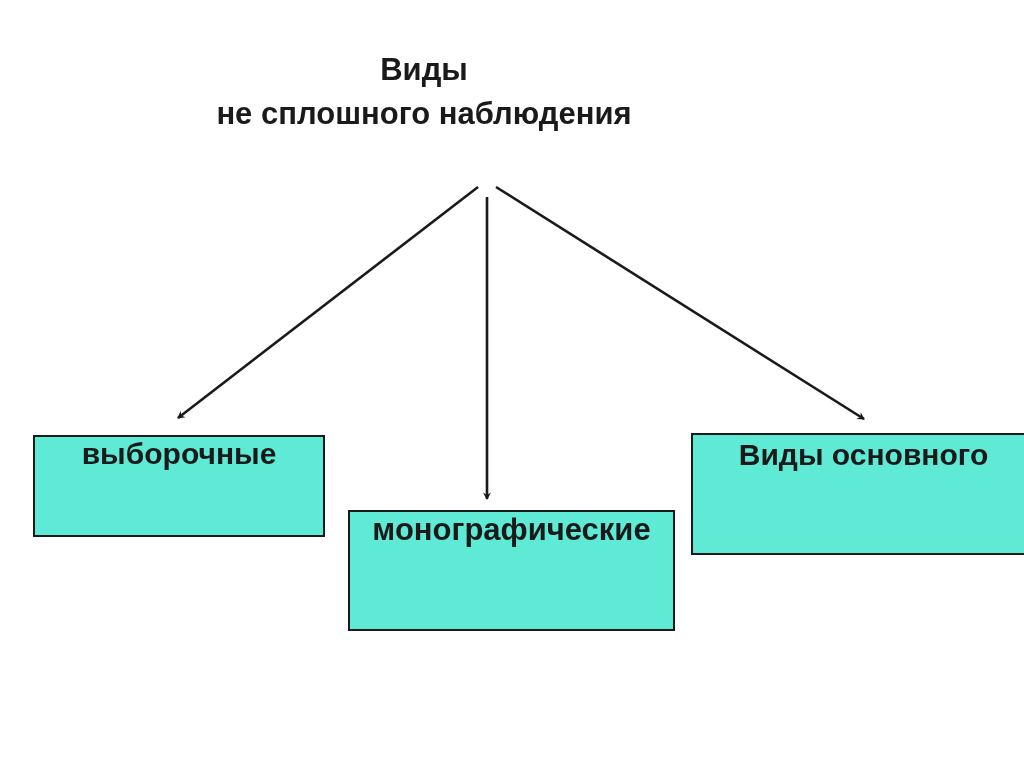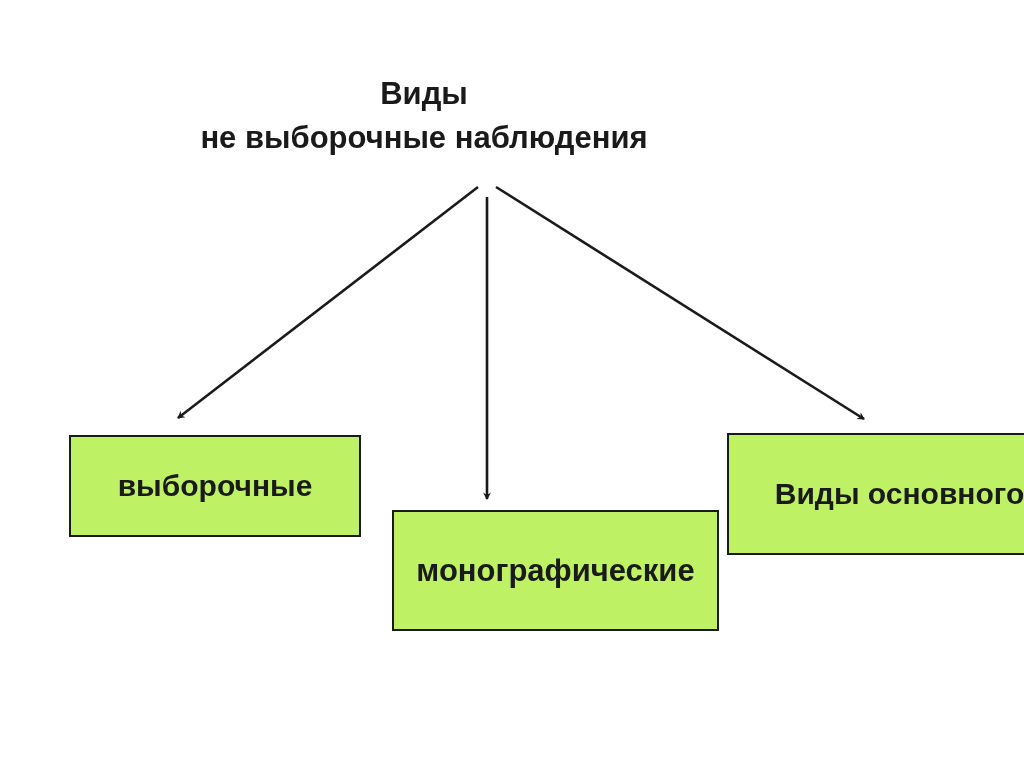--- a/index.html
+++ b/index.html
@@ -19,53 +19,51 @@
   .title {
     position: absolute;
     top: 48px;
     left: 0;
     width: 848px;
     text-align: center;
     font-size: 31px;
     font-weight: 700;
     line-height: 44px;
     color: #1a1a1a;
-    margin-top: 24px;
   }
   .title .line { display: block; }
   .arrows {
     position: absolute;
     left: 0;
     top: 0;
     width: 1024px;
     height: 767px;
   }
   .node {
     position: absolute;
-    background: #bef264;
+    background: #5eead4;
     border: 2px solid #1a1a1a;
     box-sizing: border-box;
     display: flex;
     flex-direction: column;
     align-items: center;
-    justify-content: center;
+    justify-content: flex-start;
     text-align: center;
     font-weight: 700;
     color: #1a1a1a;
-    margin-left: 36px;
   }
   .node-left {
     left: 33px;
     top: 435px;
     width: 292px;
     height: 102px;
     font-size: 30px;
   }
   .node-middle {
-    left: 356px;
+    left: 348px;
     top: 510px;
     width: 327px;
     height: 121px;
     font-size: 31px;
   }
   .node-right {
     left: 691px;
     top: 433px;
     width: 345px; 
     height: 122px;
@@ -74,21 +72,21 @@
   }
   .node .line { display: block; }
 </style>
 </head>
 <body>
 
 <div class="canvas">
 
   <div class="title">
     <span class="line">Виды</span>
-    <span class="line">не выборочные наблюдения</span>
+    <span class="line">не сплошного наблюдения</span>
   </div>
 
   <svg class="arrows" viewBox="0 0 1024 767" xmlns="http://www.w3.org/2000/svg" aria-hidden="true">
     <defs>
       <marker id="arrowhead" markerWidth="9" markerHeight="9" refX="7" refY="4.5" orient="auto" markerUnits="userSpaceOnUse">
         <path d="M0.5,0.5 L8,4.5 L0.5,8.5 L3,4.5 Z" fill="#1a1a1a"></path>
       </marker>
     </defs>
     <line x1="478" y1="187" x2="178" y2="418" stroke="#1a1a1a" stroke-width="2.6" marker-end="url(#arrowhead)"></line>
     <line x1="487" y1="197" x2="487" y2="499" stroke="#1a1a1a" stroke-width="2.6" marker-end="url(#arrowhead)"></line>

